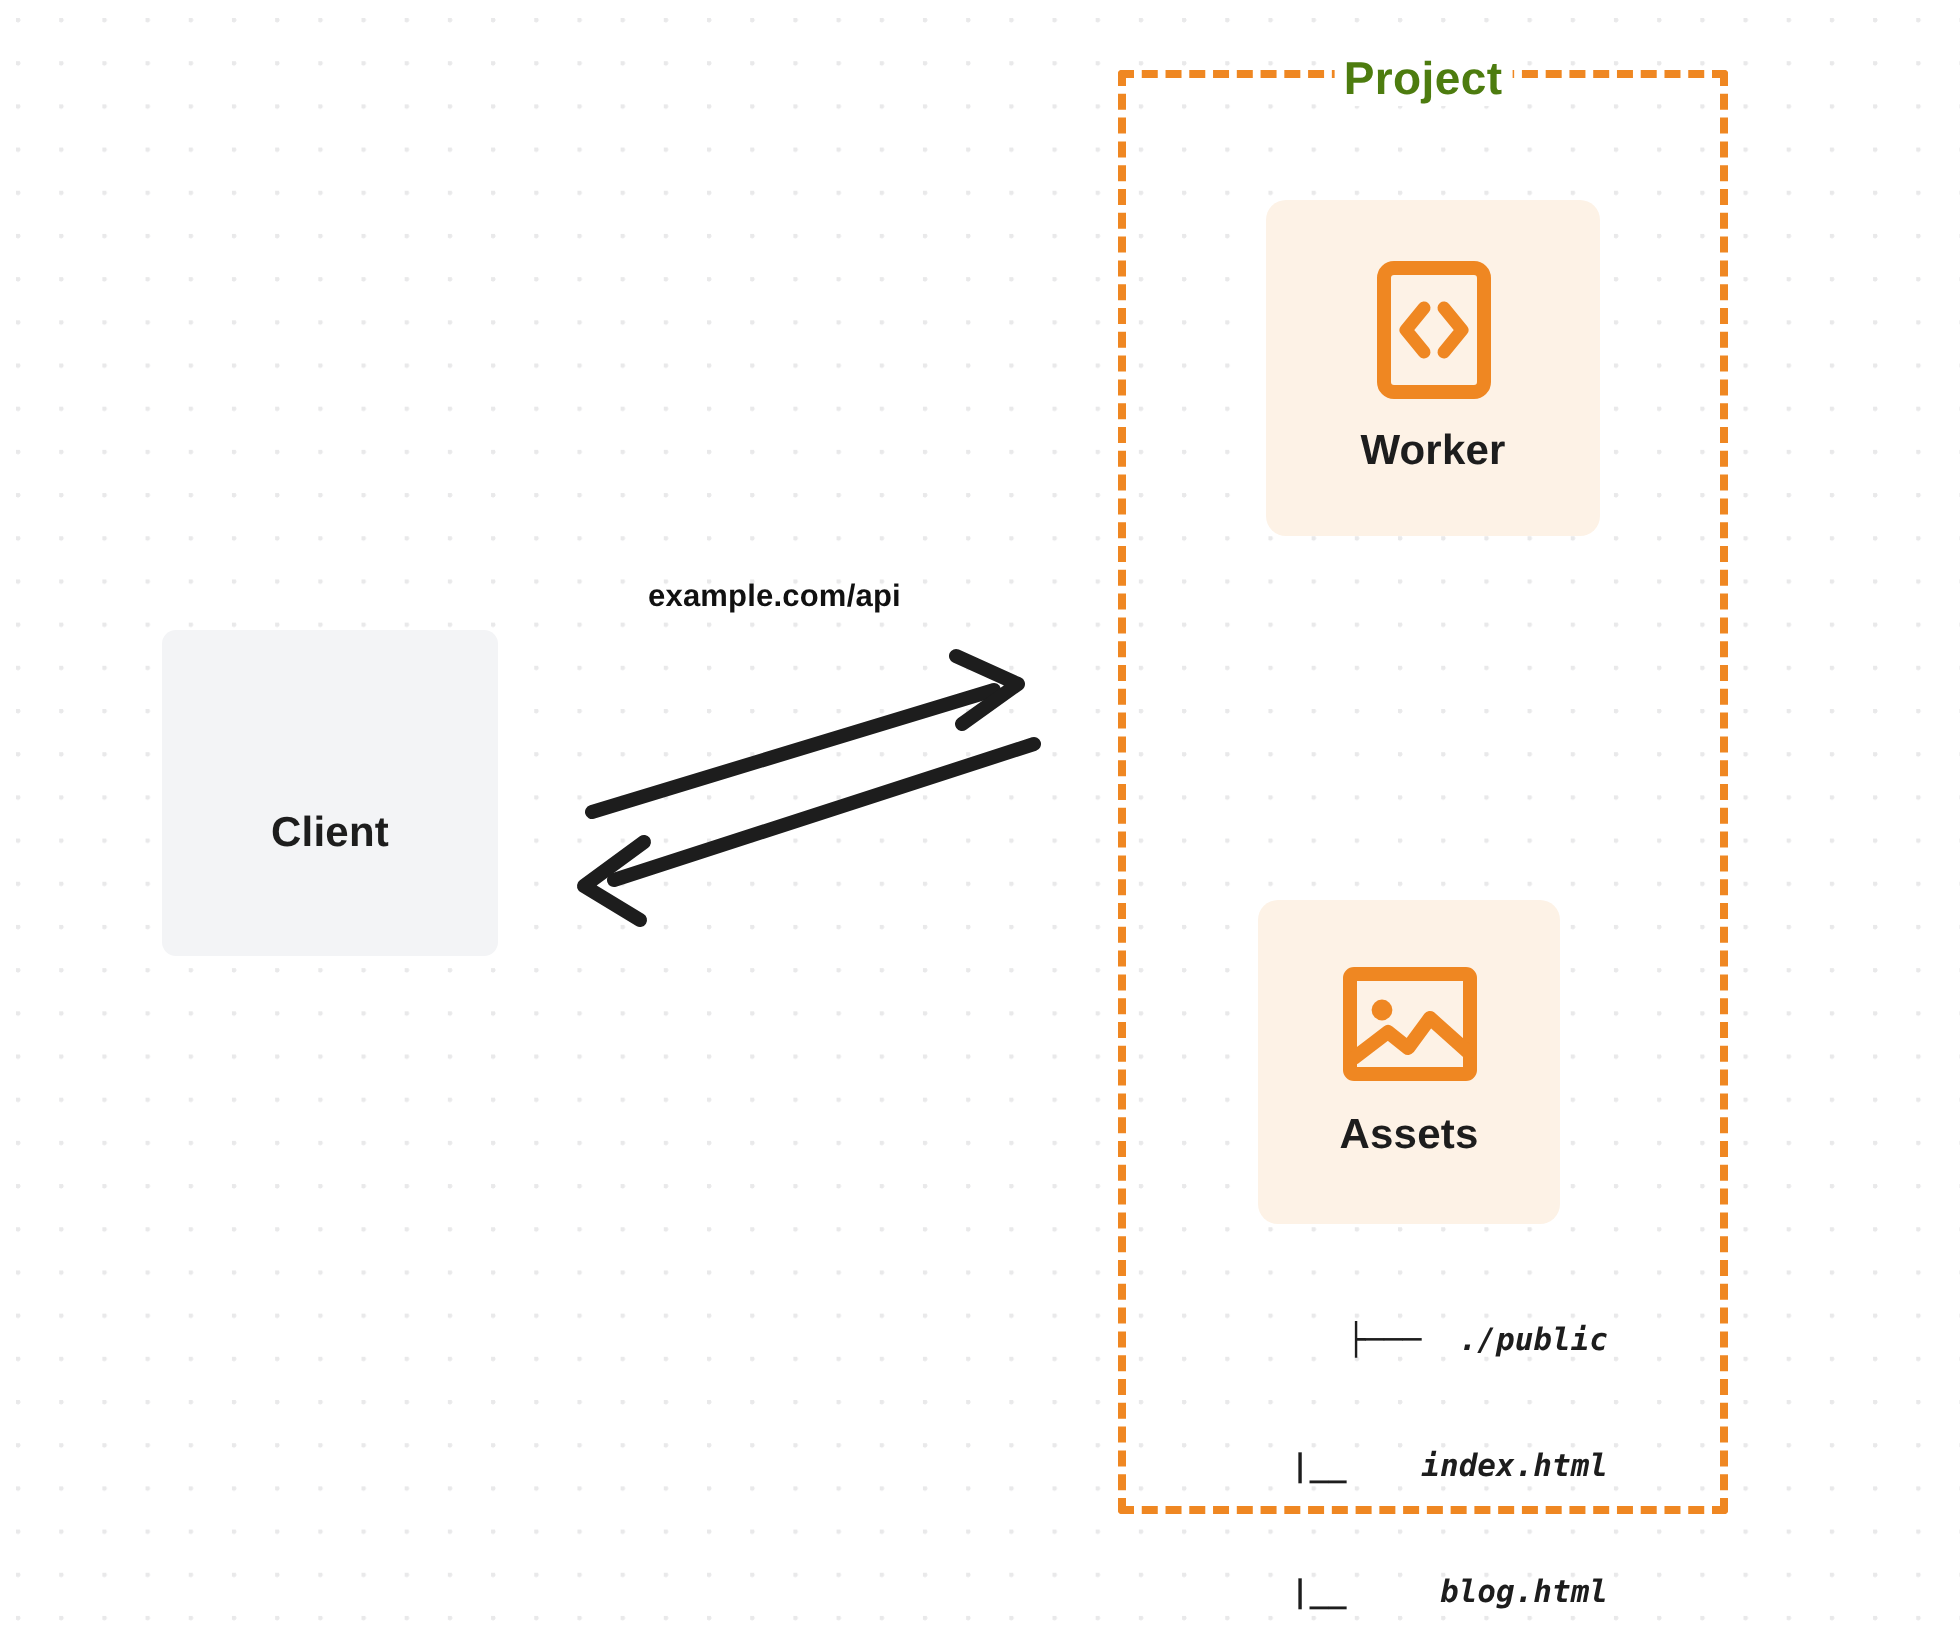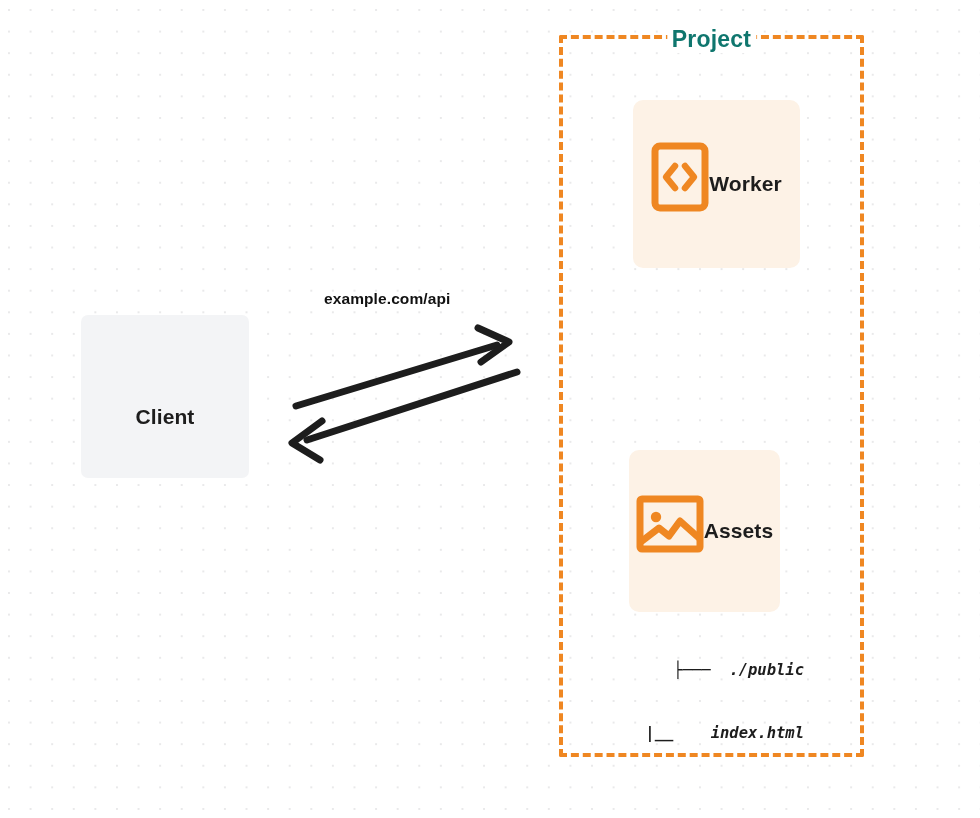--- a/index.html
+++ b/index.html
@@ -57,32 +57,32 @@
   }
   #project-label {
     position: absolute;
     left: 50%;
     top: -13px;
     transform: translateX(-50%);
     background: #ffffff;
     padding: 0 5px;
     font-size: 23px;
     font-weight: bold;
-    color: #0f766e;
+    color: #4d7c0f;
     letter-spacing: 0.2px;
     white-space: nowrap;
   }
 
   
   .service-card {
     position: absolute;
     background: #fdf2e6;
     border-radius: 10px;
     display: flex;
-    flex-direction: row;
+    flex-direction: column;
     align-items: center;
     justify-content: center;
     text-align: right;
   }
   #worker-card {
     left: 633px;
     top: 100px;
     width: 167px;
     height: 168px;
   }
@@ -185,16 +185,17 @@
       <rect x="4" y="5" width="60" height="50" rx="2" ry="2" fill="none" stroke="#ef8722" stroke-width="7"></rect>
       <circle cx="20" cy="23" r="5.2" fill="#ef8722"></circle>
       <polyline points="6,47 23,34 33,42 44,27 63,44" fill="none" stroke="#ef8722" stroke-width="7" stroke-linecap="round" stroke-linejoin="round"></polyline>
     </svg>
     <span class="card-label">Assets</span>
   </div>
 
   <div id="file-tree">
     <span class="tree-row">├───  ./public</span>
     <span class="tree-row">|__    index.html</span>
+    <span class="tree-row">|__     blog.html</span>
     
   </div>
 
 </div>
 
 </body></html>

